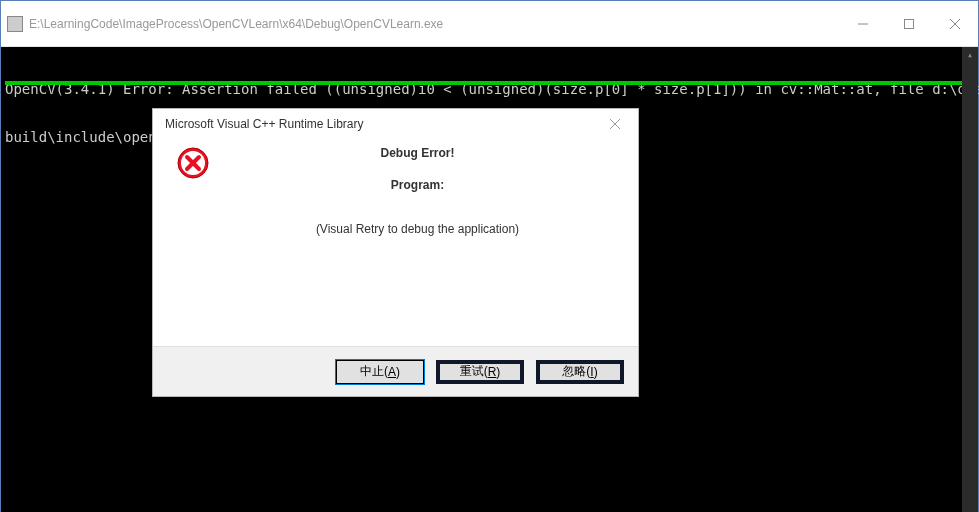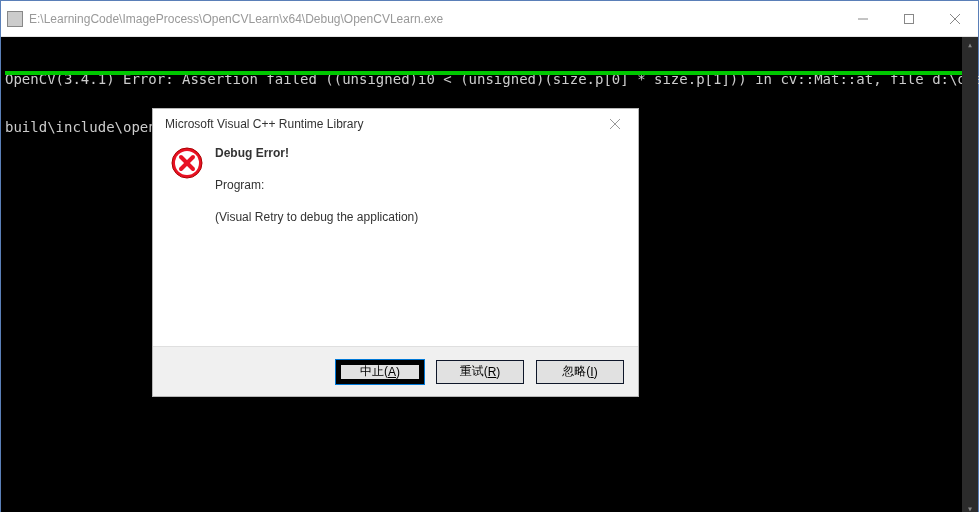--- a/index.html
+++ b/index.html
@@ -19,21 +19,21 @@
     .console-window {
       position: absolute;
       top: 0;
       left: 0;
       width: 979px;
       height: 512px;
       background: #fff;
       border: 1px solid #5a7fb8;
     }
     .console-titlebar {
-      height: 36px;
+      height: 46px;
       background: #fff;
       display: flex;
       align-items: center;
       padding-left: 6px;
       color: #999;
       font-size: 12px;
       border-bottom: 1px solid #e5e5e5;
     }
     .console-icon {
       width: 16px;
@@ -138,67 +138,69 @@
       color: #999;
       font-size: 14px;
     }
     .dialog-body {
       flex: 1;
       padding: 6px 18px 6px 18px;
       display: flex;
       font-size: 12px;
       color: #333;
       line-height: 16px;
+      text-align: center;
     }
     .dialog-icon-col {
       width: 44px;
       padding-top: 2px;
     }
     .error-icon {
       width: 32px;
       height: 32px;
     }
     .dialog-text-col {
       flex: 1;
     }
     .dialog-heading {
       font-weight: bold;
       margin-bottom: 16px;
     }
     .dialog-para {
-      margin-bottom: 16px;
+      margin-bottom: 28px;
       word-break: break-all;
+      font-weight: bold;
     }
     .dialog-para-tight {
       margin-bottom: 16px;
     }
     .dialog-buttons {
       height: 50px;
       background: #f0f0f0;
       display: flex;
       align-items: center;
       justify-content: flex-end;
       gap: 12px;
       padding-right: 14px;
       border-top: 1px solid #dfdfdf;
     }
     .dlg-btn {
       min-width: 88px;
       height: 24px;
       background: #e1e1e1;
-      border: 1px solid #0f172a;
+      border: 4px solid #0f172a;
       font-size: 12px;
       display: flex;
       align-items: center;
       justify-content: center;
       padding: 0 12px;
       color: #000;
     }
     .dlg-btn.default {
-      border: 5px solid #000000;
+      border: 1px solid #000000;
       outline: 1px solid #0078d7;
     }
     .underline {
       text-decoration: underline;
     }
   </style>
 </head>
 <body>
 
 <div class="console-window">

